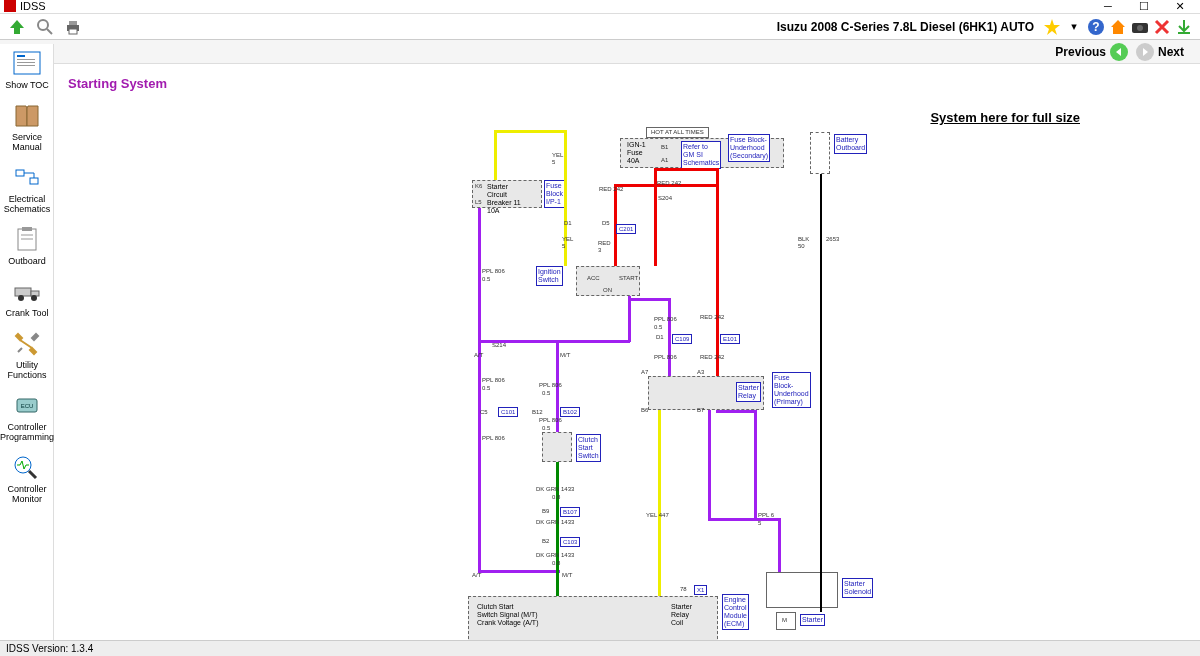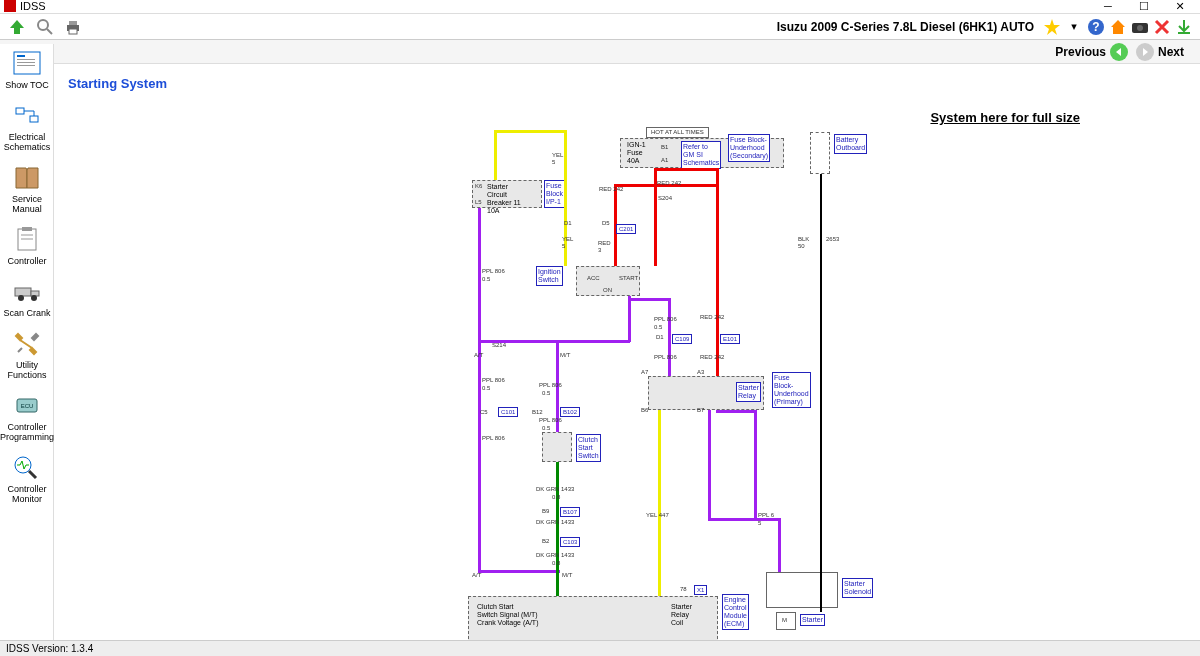--- a/index.html
+++ b/index.html
@@ -17,21 +17,21 @@
 .ic { width: 20px; height: 20px; display: inline-flex; align-items: center; justify-content: center; }
 .nav-bar { height: 24px; display: flex; align-items: center; justify-content: flex-end; padding: 2px 12px; background: #f5f5f5; border-bottom: 1px solid #ddd; }
 .nav-text { font-size: 12px; font-weight: bold; margin: 8px 4px; }
 .nav-circle { width: 18px; height: 18px; border-radius: 50%; display: inline-flex; align-items: center; justify-content: center; }
 .nav-green { background: #5c5; }
 .nav-grey { background: #ccc; }
 .sidebar { position: absolute; left: 0; top: 44px; width: 54px; bottom: 16px; background: #fff; border-right: 1px solid #ddd; }
 .side-item { width: 54px; text-align: center; padding: 4px 0 6px 0; font-size: 9px; line-height: 10px; }
 .side-item .si-icon { width: 34px; height: 30px; margin: 0 auto 2px auto; display: flex; align-items: center; justify-content: center; }
 .content { position: absolute; left: 54px; right: 0; top: 68px; bottom: 16px; background: #fff; overflow: hidden; }
-.page-title { color: #1d4ed8; font-weight: bold; font-size: 13px; margin: 8px 0 5px 14px; }
+.page-title { color: #a21caf; font-weight: bold; font-size: 13px; margin: 8px 0 5px 14px; }
 .full-size-link { position: absolute; right: 120px; top: 42px; font-size: 13px; font-weight: bold; text-decoration: underline; color: #000; }
 .diagram { position: absolute; left: 360px; top: 56px; width: 470px; height: 520px; }
 .box { position: absolute; border: 1px dashed #666; background: #e8e8e8; font-size: 7px; padding: 2px; line-height: 8px; }
 .lbox { position: absolute; border: 1px solid #2222bb; font-size: 7px; padding: 1px; line-height: 8px; background: #fff; color: #2222bb; }
 .conn { position: absolute; border: 1px solid #2222bb; font-size: 6px; background: #fff; padding: 0 2px; line-height: 8px; color: #2222bb; }
 .tiny { position: absolute; font-size: 6px; line-height: 7px; color: #333; }
 .wire { position: absolute; }
 .wr { background: #e00; }
 .wy { background: #ee0; }
 .wp { background: #a020f0; }
@@ -65,21 +65,21 @@
       </svg>
     </div>
   <div class="tool-icon">
       <svg width="18" height="16">
         <rect x="3" y="6" width="12" height="6" fill="#666"></rect>
         <rect x="5" y="2" width="8" height="4" fill="#999"></rect>
         <rect x="5" y="10" width="8" height="5" fill="#fff" stroke="#666"></rect>
       </svg>
     </div>
   <div class="spacer"></div>
-  <div class="vehicle-text">Isuzu 2009 C-Series 7.8L Diesel (6HK1) AUTO</div>
+  <div class="vehicle-text">Isuzu 2008 C-Series 7.8L Diesel (6HK1) AUTO</div>
   <div class="right-icons">
     <div class="ic">
         <svg width="18" height="18">
           <path d="M9 1 L11 7 L17 7 L12 11 L14 17 L9 13 L4 17 L6 11 L1 7 L7 7 Z" fill="#fc0"></path>
         </svg>
       </div>
     <div class="ic">▾</div>
     <div class="ic">
         <svg width="18" height="18">
           <circle cx="9" cy="9" r="8" fill="#36c"></circle>
@@ -135,58 +135,58 @@
           <rect x="5" y="9" width="18" height="1" fill="#999"></rect>
           <rect x="5" y="12" width="18" height="1" fill="#999"></rect>
           <rect x="5" y="15" width="18" height="1" fill="#999"></rect>
         </svg>
       </div>
     <div>Show TOC</div>
   </div>
   <div class="side-item">
     <div class="si-icon">
         <svg width="30" height="26">
+          <path d="M4 4 L14 4 L15 6 L15 24 L4 24 Z" fill="#c96" stroke="#863"></path>
+          <path d="M26 4 L16 4 L15 6 L15 24 L26 24 Z" fill="#c96" stroke="#863"></path>
+        </svg>
+      </div>
+    <div>Service Manual</div>
+  </div>
+  <div class="side-item">
+    <div class="si-icon">
+        <svg width="30" height="26">
           <rect x="4" y="6" width="8" height="6" fill="none" stroke="#06c"></rect>
           <rect x="18" y="14" width="8" height="6" fill="none" stroke="#06c"></rect>
           <line x1="12" y1="9" x2="22" y2="9" stroke="#06c"></line>
           <line x1="22" y1="9" x2="22" y2="14" stroke="#06c"></line>
         </svg>
       </div>
     <div>Electrical Schematics</div>
   </div>
   <div class="side-item">
     <div class="si-icon">
         <svg width="30" height="26">
-          <path d="M4 4 L14 4 L15 6 L15 24 L4 24 Z" fill="#c96" stroke="#863"></path>
-          <path d="M26 4 L16 4 L15 6 L15 24 L26 24 Z" fill="#c96" stroke="#863"></path>
-        </svg>
-      </div>
-    <div>Service Manual</div>
-  </div>
-  <div class="side-item">
-    <div class="si-icon">
-        <svg width="30" height="26">
           <rect x="6" y="3" width="18" height="21" fill="#fff" stroke="#888"></rect>
           <rect x="10" y="1" width="10" height="4" fill="#999"></rect>
           <line x1="9" y1="9" x2="21" y2="9" stroke="#999"></line>
           <line x1="9" y1="13" x2="21" y2="13" stroke="#999"></line>
         </svg>
       </div>
-    <div>Controller</div>
+    <div>Outboard</div>
   </div>
   <div class="side-item">
     <div class="si-icon">
         <svg width="30" height="26">
           <rect x="3" y="10" width="16" height="8" fill="#ccc" stroke="#666"></rect>
           <rect x="19" y="13" width="8" height="5" fill="#ccc" stroke="#666"></rect>
           <circle cx="9" cy="20" r="3" fill="#333"></circle>
           <circle cx="22" cy="20" r="3" fill="#333"></circle>
         </svg>
       </div>
-    <div>Scan Crank</div>
+    <div>Crank Tool</div>
   </div>
   <div class="side-item">
     <div class="si-icon">
         <svg width="30" height="26">
           <path d="M6 4 L10 8 L8 10 L4 6 Z M20 18 L24 22 L22 24 L18 20 Z M8 10 L20 18" stroke="#c93" stroke-width="2" fill="#c93"></path>
           <path d="M24 4 L20 8 L22 10 L26 6 Z M6 22 L10 18" stroke="#888" stroke-width="2" fill="#888"></path>
         </svg>
       </div>
     <div>Utility Functions</div>
   </div>

